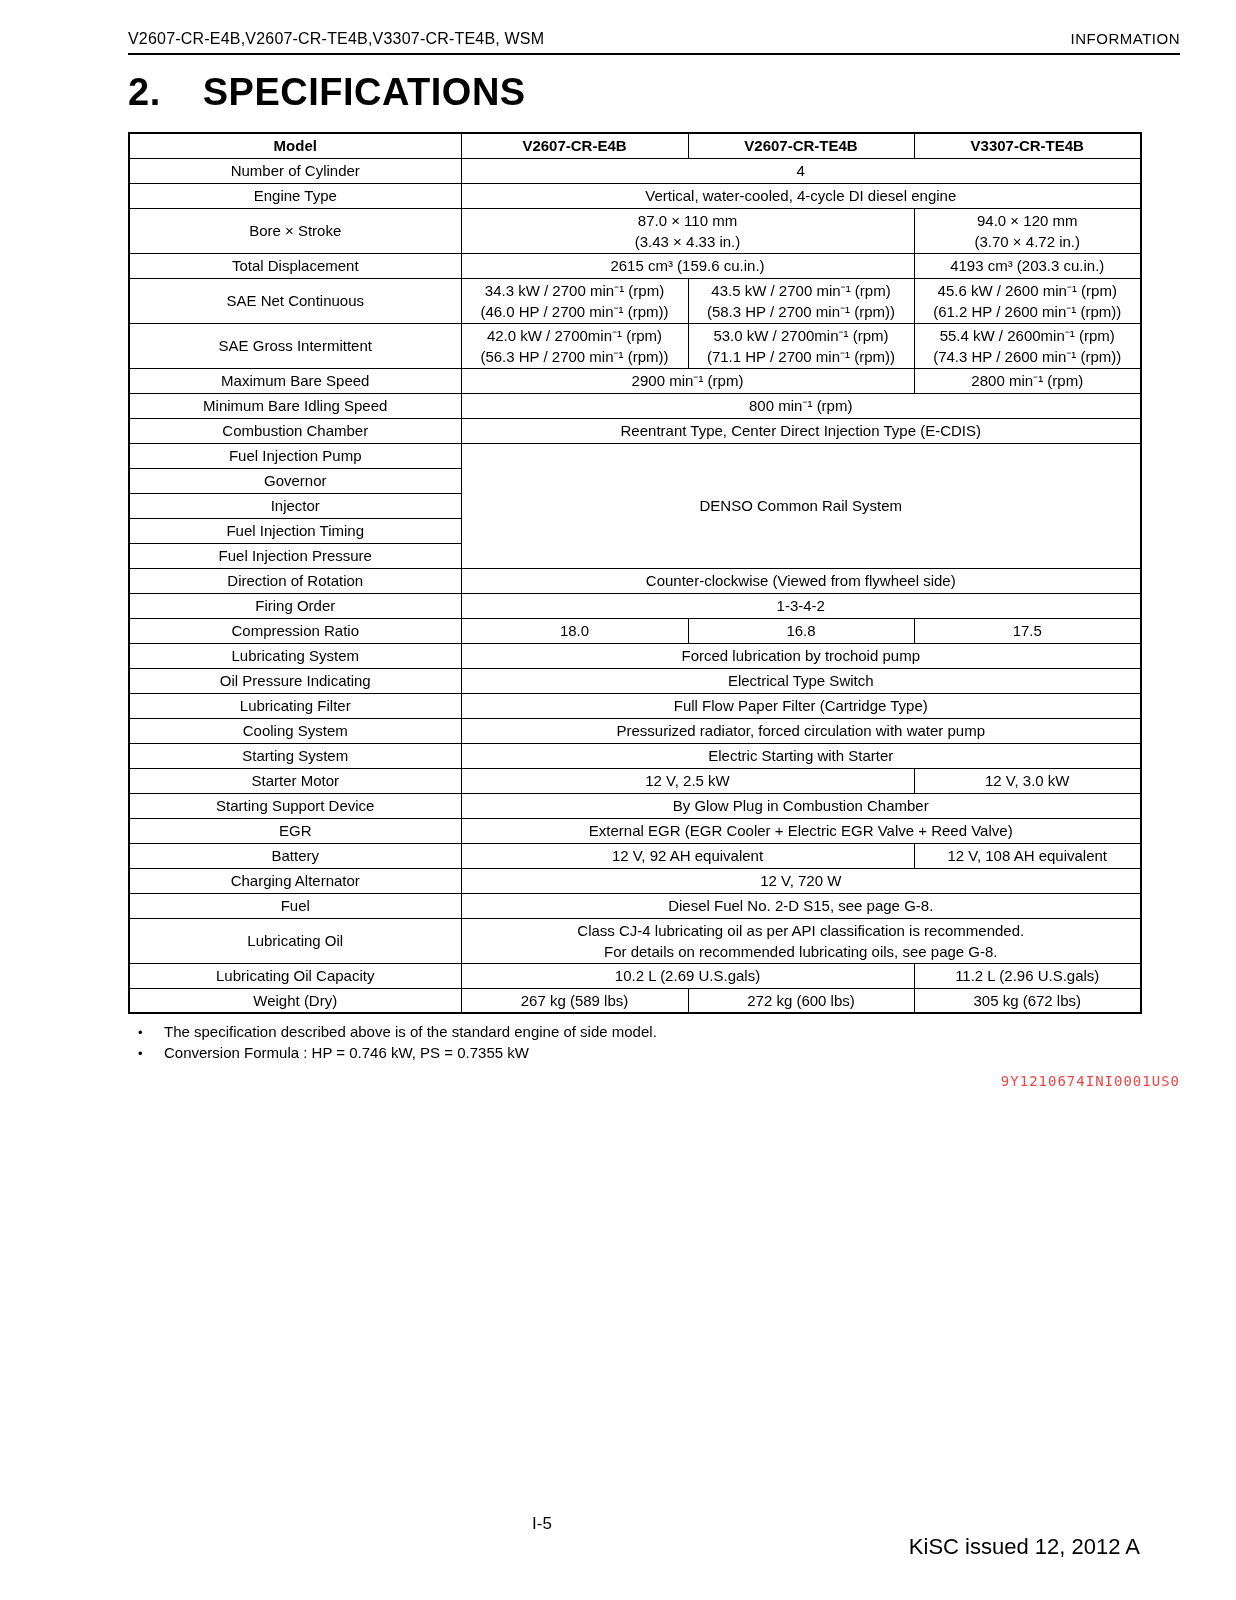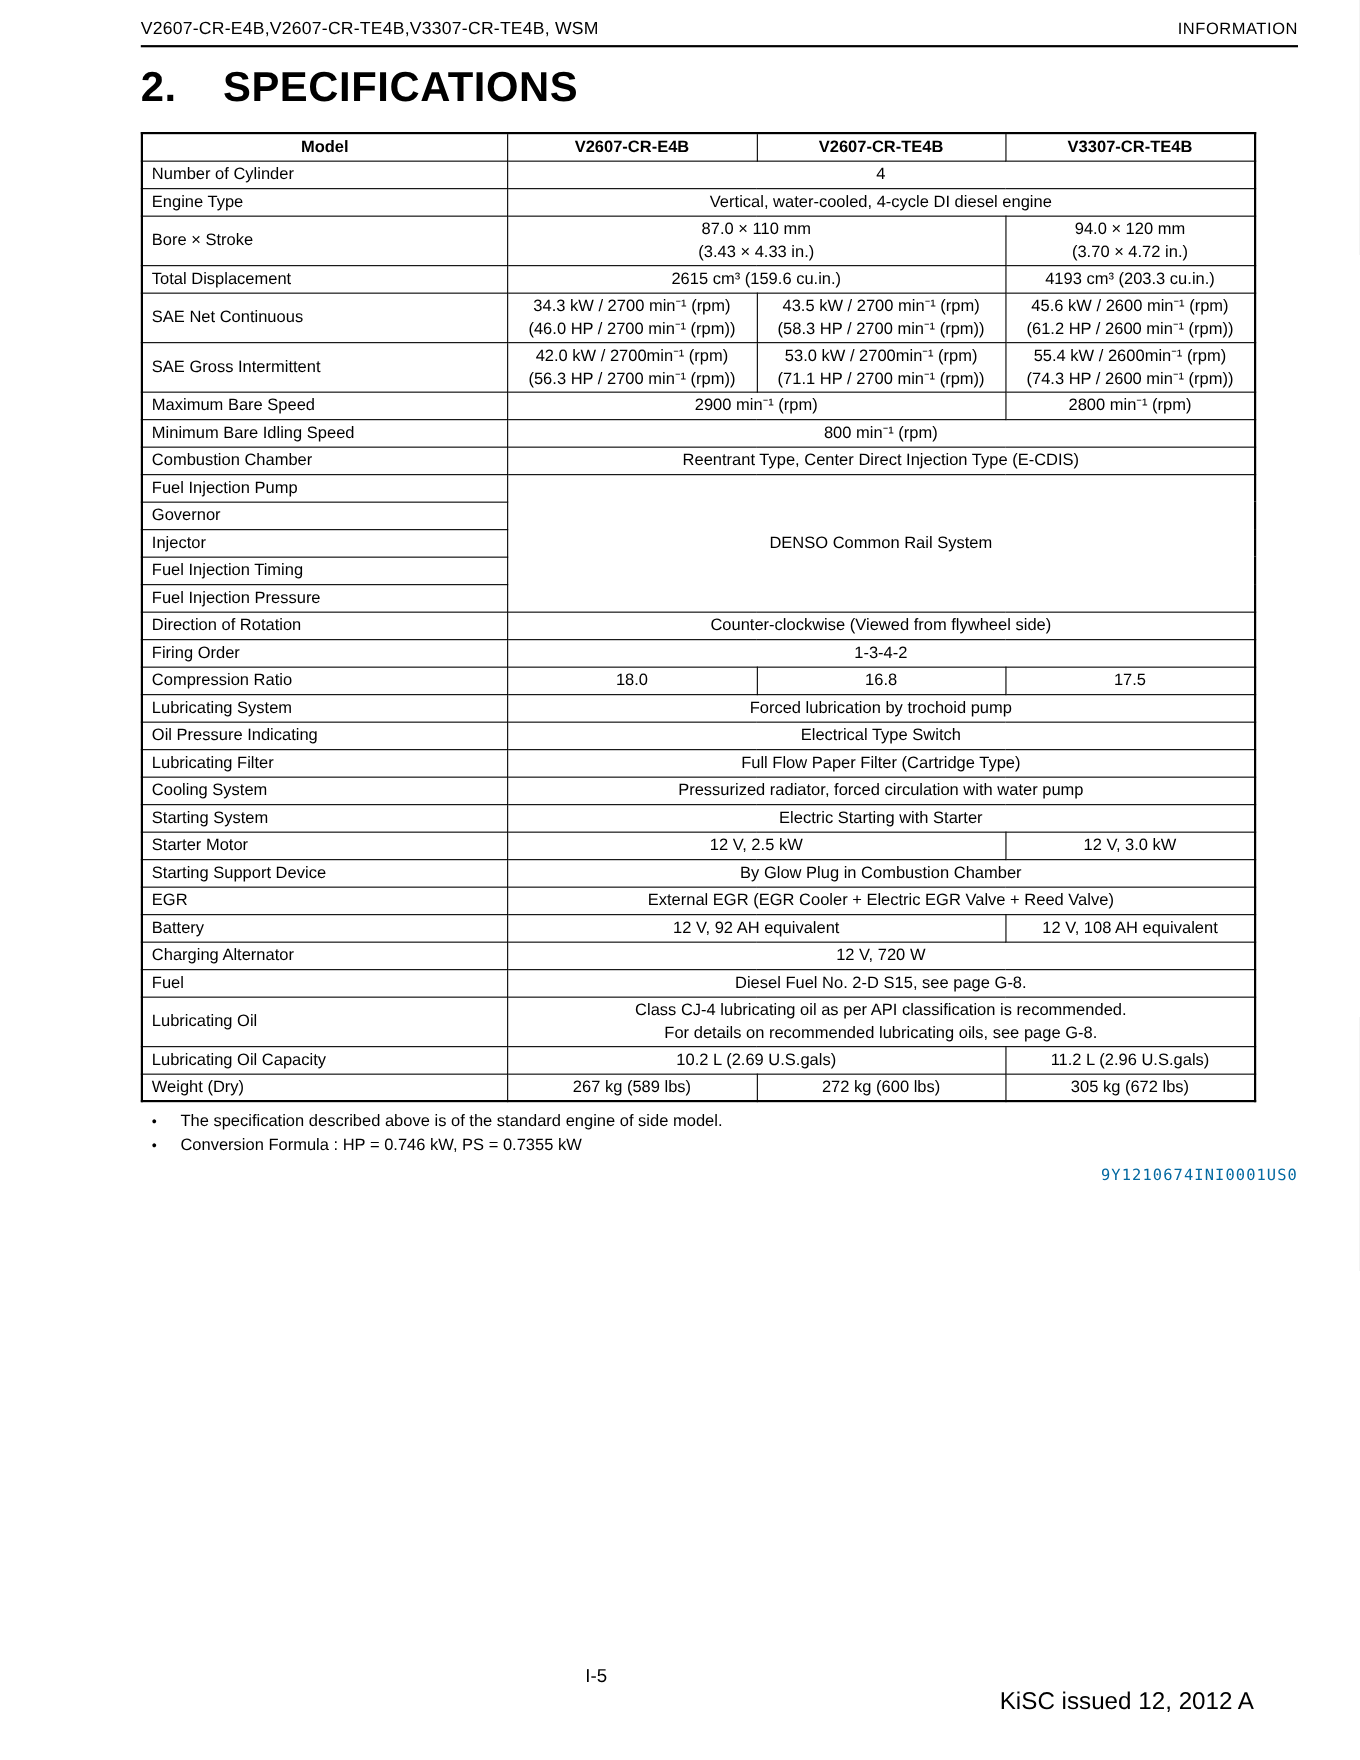--- a/index.html
+++ b/index.html
@@ -10,21 +10,21 @@
     height: 1600px;
     background: #ffffff;
     font-family: "Liberation Sans", sans-serif;
     color: #000;
     margin: 0 auto;
     overflow: hidden;
   }
   .content {
     position: absolute;
     left: 128px;
-    top: 18px;
+    top: 30px;
     width: 1052px;
   }
   .header-row {
     display: flex;
     justify-content: space-between;
     align-items: baseline;
   }
   .header-left { font-size: 16px; letter-spacing: 0.2px; }
   .header-right { font-size: 15px; letter-spacing: 0.5px; }
   .rule { border-bottom: 2px solid #000; margin-top: 5px; }
@@ -47,30 +47,30 @@
     padding: 1px 8px;
     vertical-align: middle;
     line-height: 1.4;
   }
   table.spec th {
     font-weight: bold;
     text-align: center;
     height: 25px;
   }
   table.spec tr { height: 25px; }
-  td.lbl { text-align: left; }
+  td.lbl { text-align: center; }
   td.val { text-align: center; white-space: pre-line; }
   .notes { margin-top: 9px; font-size: 15px; }
   .note { display: flex; margin: 4px 0; }
   .note .bullet { width: 36px; padding-left: 10px; flex: none; }
   .note .bullet::before { content: "\2022"; font-size: 13px; }
   .doc-code {
     text-align: right;
     font-family: "DejaVu Sans Mono", monospace;
-    color: #0369a1;
+    color: #ef4444;
     font-size: 14px;
     margin-top: 12px;
     letter-spacing: 1px;
   }
   .page-num {
     position: absolute;
     left: 0;
     width: 1084px;
     text-align: center;
     top: 1514px;

